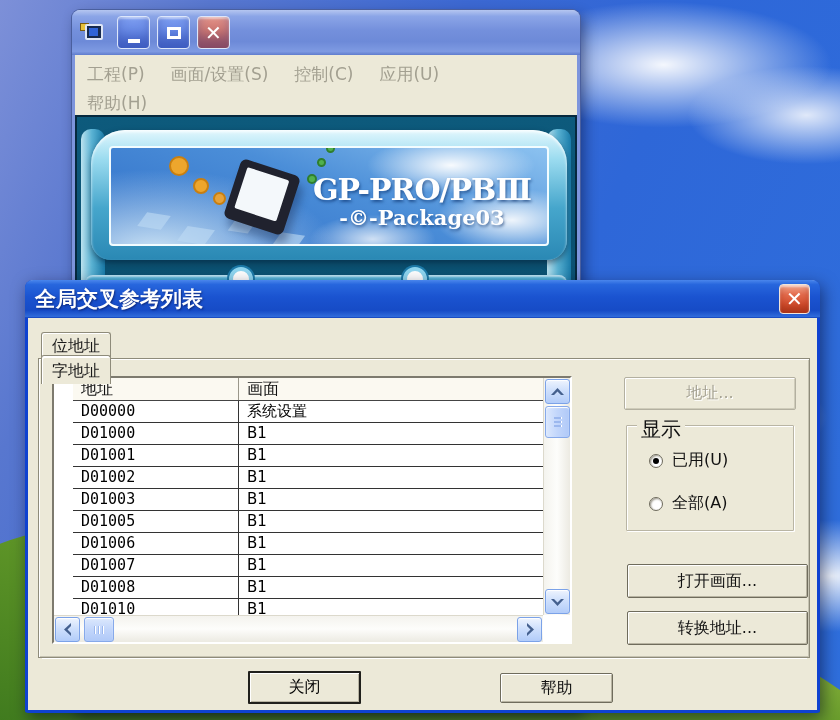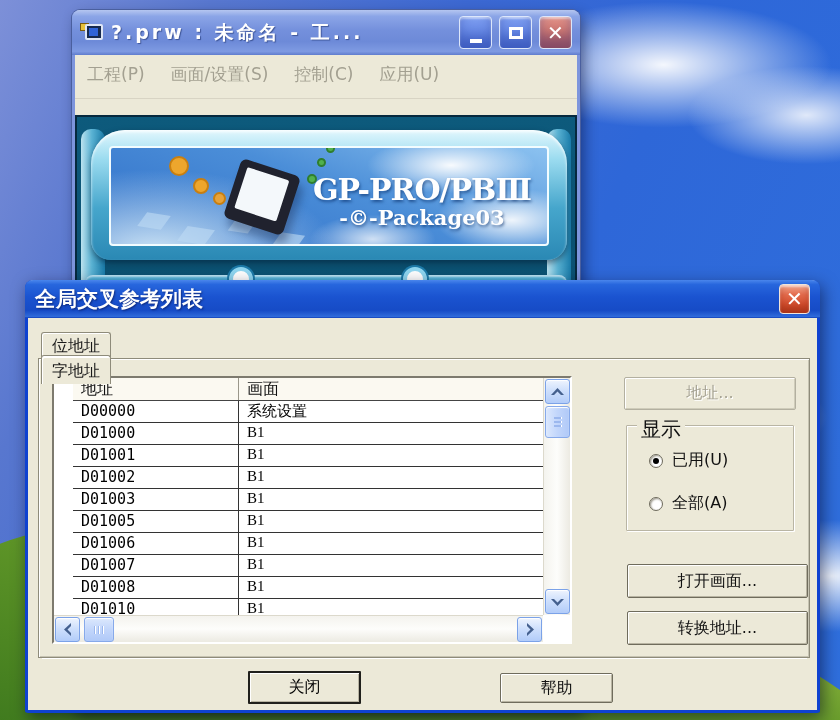--- a/index.html
+++ b/index.html
@@ -117,21 +117,21 @@
     border-top:2px solid #7d7a6e; border-left:2px solid #7d7a6e;
     border-bottom:2px solid #fff; border-right:2px solid #fff; overflow:hidden; }
   .list-inner { position:absolute; left:0; top:0; right:27px; bottom:27px; overflow:hidden;padding-left:19px; }
   .hdr-row { display:flex; height:23px; background:#fbf9f1; border-bottom:1px solid #444; }
   .hdr-cell { font-size:16px; color:#111; padding:1px 8px; }
   .hdr-c1 { width:166px; border-right:1px solid #9a978a; }
   .hdr-c2 { flex:1; }
   .trow { display:flex; height:22px; border-bottom:1px solid #333; background:#fff; }
   .tcell { font-size:15px; color:#000; padding:1px 8px; white-space:nowrap; overflow:hidden; }
   .tc1 { width:166px; border-right:1px solid #333; font-family:"DejaVu Sans Mono",monospace; }
-  .tc2 { flex:1;font-family:Liberation Serif, serif; }
+  .tc2 { flex:1; }
 
   
   .vsb { position:absolute; right:0; top:0; width:27px; bottom:27px;
     background:linear-gradient(90deg,#f4f3ee,#fdfdfb 50%,#eceae2); border-left:1px solid #dcd9cc; }
   .hsb { position:absolute; left:0; right:27px; bottom:0; height:27px;
     background:linear-gradient(180deg,#f4f3ee,#fdfdfb 50%,#eceae2); border-top:1px solid #dcd9cc; }
   .sb-btn { position:absolute; width:25px; height:25px; border-radius:3px; border:1px solid #7ba2e8;
     background:linear-gradient(180deg,#eef4fe 0%, #cfe0fc 45%, #b2ccf9 100%);
     display:flex; align-items:center; justify-content:center;
     box-shadow:inset 0 1px 1px #fff; }
@@ -186,37 +186,39 @@
 </div>
 
 <div class="mainwin">
   <div class="mw-titlebar">
     <span class="mw-icon">
       <span class="gear"></span>
         <span class="scr">
           <i></i>
         </span>
     </span>
-    <span class="mw-title">?.prw : 未命名 - 工...</span>
     <span class="mw-btns">
       <span class="cap-btn cap-min">
           <span></span>
         </span>
       <span class="cap-btn cap-max">
           <span></span>
         </span>
       <span class="cap-btn cap-close-mw cap-x">✕</span>
     </span>
   </div>
   <div class="mw-menubar">
     <div class="menu-row" id="menu-row-1">
         <span class="menu-item">工程(P)</span>
         <span class="menu-item">画面/设置(S)</span>
         <span class="menu-item">控制(C)</span>
         <span class="menu-item">应用(U)</span>
+      </div>
+    <div class="menu-row" id="menu-row-2">
+        <span class="menu-item">帮助(H)</span>
       </div>
   </div>
   <div class="mw-client">
     <div class="pillar left"></div>
     <div class="pillar right"></div>
     <div class="banner-frame">
       <div class="banner-img">
         <span class="tile" style="left:30px; top:66px; width:26px; height:14px;"></span>
         <span class="tile" style="left:70px; top:80px; width:30px; height:15px;"></span>
         <span class="tile" style="left:120px; top:72px; width:22px; height:12px;"></span>

